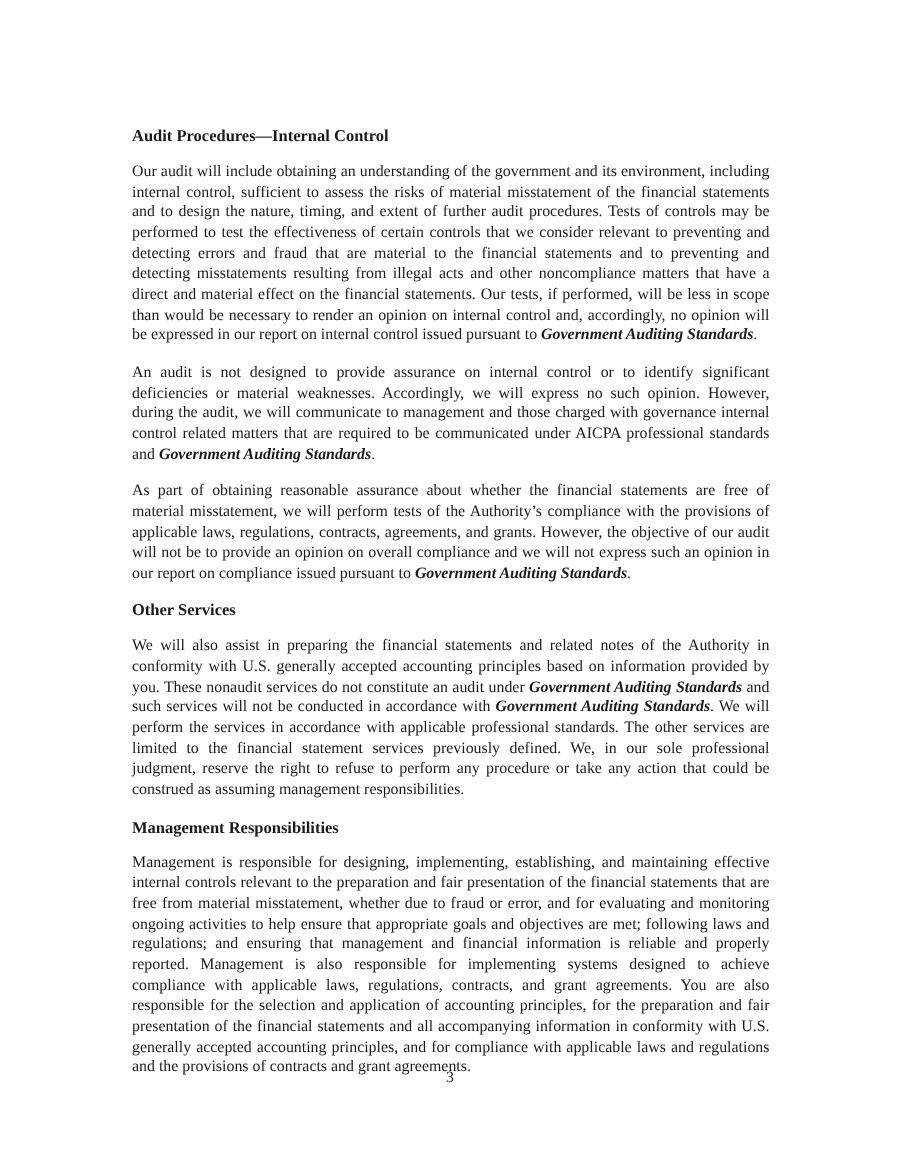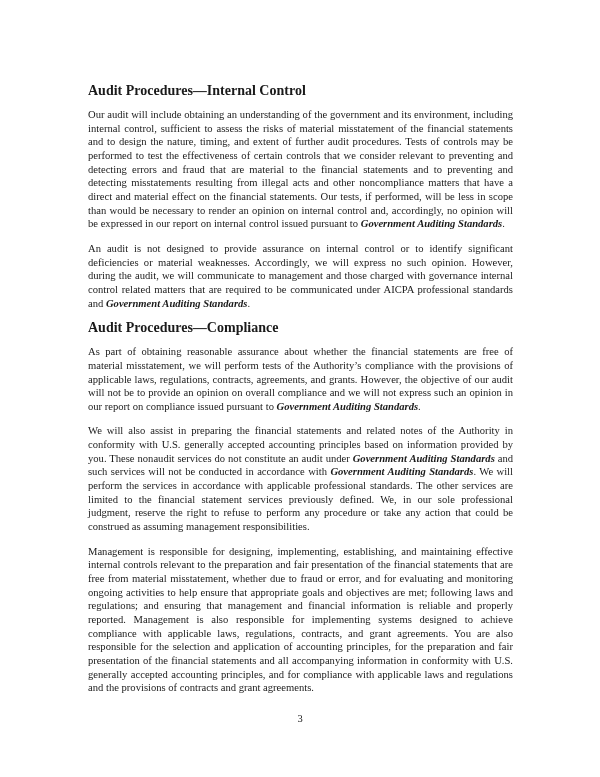--- a/index.html
+++ b/index.html
@@ -16,21 +16,21 @@
       color: #1a1a1a;
     }
     .page {
       position: absolute;
       left: 88px;
       top: 84px;
       width: 425px;
     }
     .heading {
       font-weight: bold;
-      font-size: 14px;
+      font-size: 11px;
       line-height: 14px;
       margin: 0 0 10px 0;
     }
     .para {
       font-size: 10.6px;
       line-height: 13.65px;
       text-align: justify;
       margin: 0 0 11px 0;
     }
     i { font-style: italic; font-weight: bold; }
@@ -49,28 +49,29 @@
 <div class="page">
 
   <div class="heading">Audit Procedures—Internal Control</div>
   <p class="para">
     <span>Our audit will include obtaining an understanding of the government and its environment, including internal control, sufficient to assess the risks of material misstatement of the financial statements and to design the nature, timing, and extent of further audit procedures. Tests of controls may be performed to test the effectiveness of certain controls that we consider relevant to preventing and detecting errors and fraud that are material to the financial statements and to preventing and detecting misstatements resulting from illegal acts and other noncompliance matters that have a direct and material effect on the financial statements. Our tests, if performed, will be less in scope than would be necessary to render an opinion on internal control and, accordingly, no opinion will be expressed in our report on internal control issued pursuant to </span><i>Government Auditing Standards</i><span>.</span>
   </p>
   <p class="para">
     <span>An audit is not designed to provide assurance on internal control or to identify significant deficiencies or material weaknesses. Accordingly, we will express no such opinion. However, during the audit, we will communicate to management and those charged with governance internal control related matters that are required to be communicated under AICPA professional standards and </span><i>Government Auditing Standards</i><span>.</span>
   </p>
 
-  <div class="heading">Audit Procedures—Compliance</div>
   <p class="para">
     <span>As part of obtaining reasonable assurance about whether the financial statements are free of material misstatement, we will perform tests of the Authority’s compliance with the provisions of applicable laws, regulations, contracts, agreements, and grants. However, the objective of our audit will not be to provide an opinion on overall compliance and we will not express such an opinion in our report on compliance issued pursuant to </span><i>Government Auditing Standards</i><span>.</span>
   </p>
 
+  <div class="heading">Other Services</div>
   <p class="para">
     <span>We will also assist in preparing the financial statements and related notes of the Authority in conformity with U.S. generally accepted accounting principles based on information provided by you. These nonaudit services do not constitute an audit under </span><i>Government Auditing Standards</i><span> and such services will not be conducted in accordance with </span><i>Government Auditing Standards</i><span>. We will perform the services in accordance with applicable professional standards. The other services are limited to the financial statement services previously defined. We, in our sole professional judgment, reserve the right to refuse to perform any procedure or take any action that could be construed as assuming management responsibilities.</span>
   </p>
 
+  <div class="heading">Management Responsibilities</div>
   <p class="para">
     <span>Management is responsible for designing, implementing, establishing, and maintaining effective internal controls relevant to the preparation and fair presentation of the financial statements that are free from material misstatement, whether due to fraud or error, and for evaluating and monitoring ongoing activities to help ensure that appropriate goals and objectives are met; following laws and regulations; and ensuring that management and financial information is reliable and properly reported. Management is also responsible for implementing systems designed to achieve compliance with applicable laws, regulations, contracts, and grant agreements. You are also responsible for the selection and application of accounting principles, for the preparation and fair presentation of the financial statements and all accompanying information in conformity with U.S. generally accepted accounting principles, and for compliance with applicable laws and regulations and the provisions of contracts and grant agreements.</span>
   </p>
 
 </div>
 
 <div class="page-number">3</div>
 
 </body></html>

